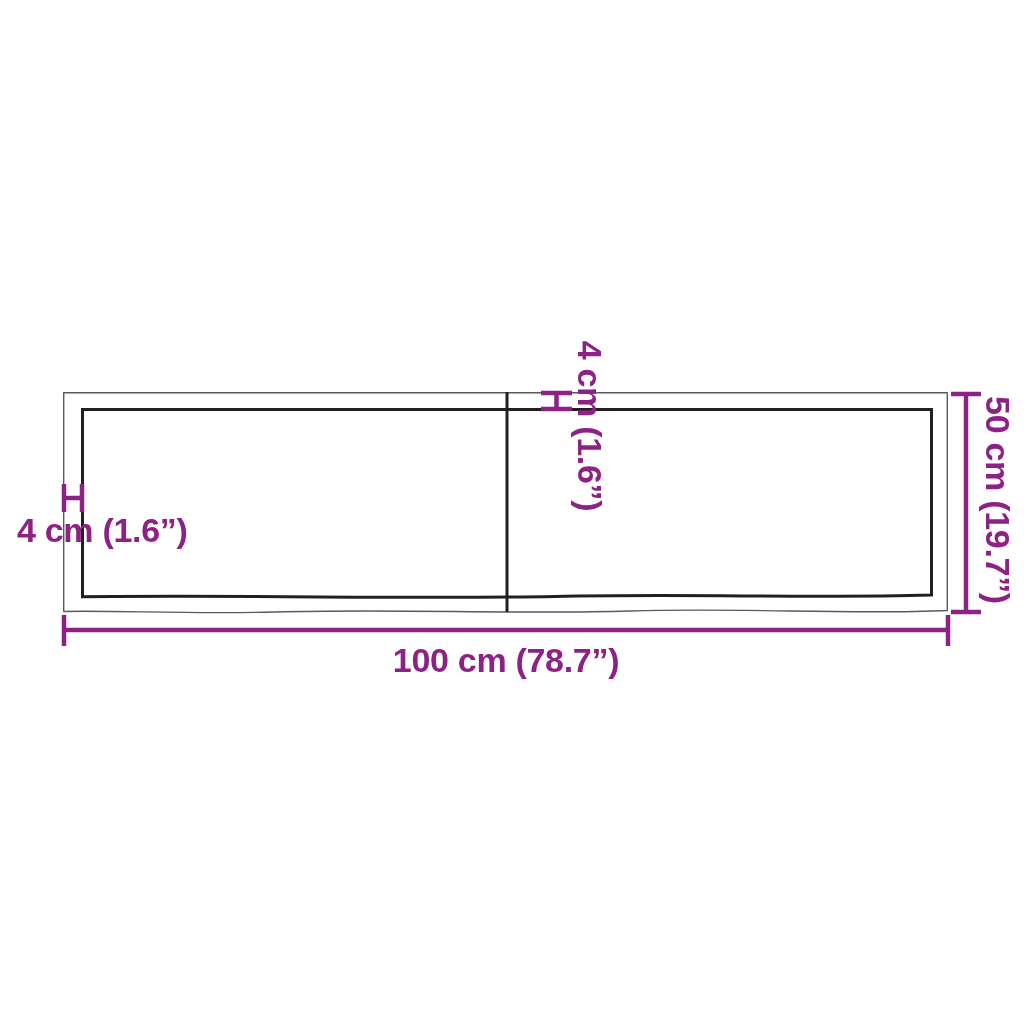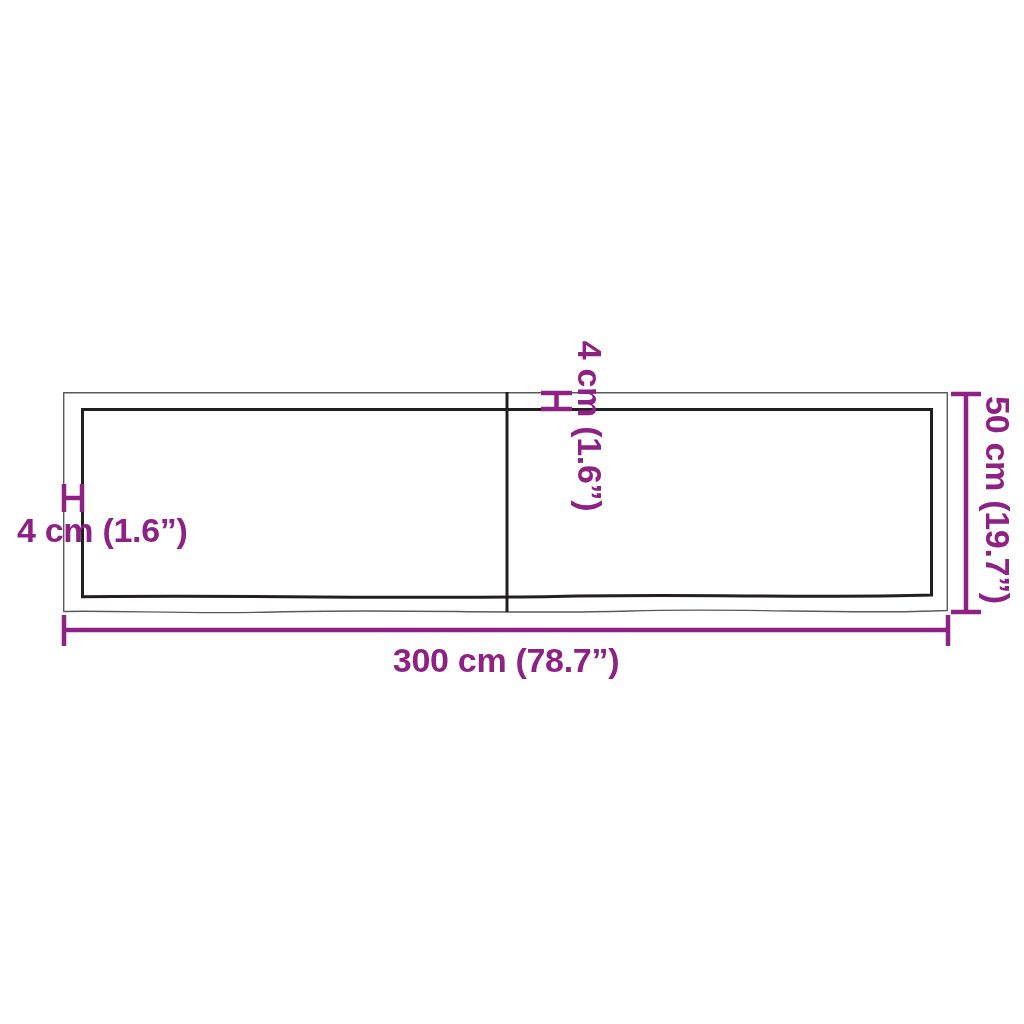--- a/index.html
+++ b/index.html
@@ -111,21 +111,21 @@
 
     <g>
       <path class="dim-stroke" d="M64,484 V512 M82,484 V512 M64,498 H82"></path>
     </g>
 
     <g>
       <path class="dim-stroke" d="M541,393 H572 M541,409 H572 M556.5,393 V409"></path>
     </g>
   </svg>
 
-  <div class="dim-label width">300 cm (78.7”)</div>
+  <div class="dim-label width">100 cm (78.7”)</div>
 
   <div class="dim-label height">50 cm (19.7”)</div>
 
   <div class="dim-label thick-left">4 cm (1.6”)</div>
 
   <div class="dim-label thick-top">4 cm (1.6”)</div>
 
 </div>
 
 </body></html>

